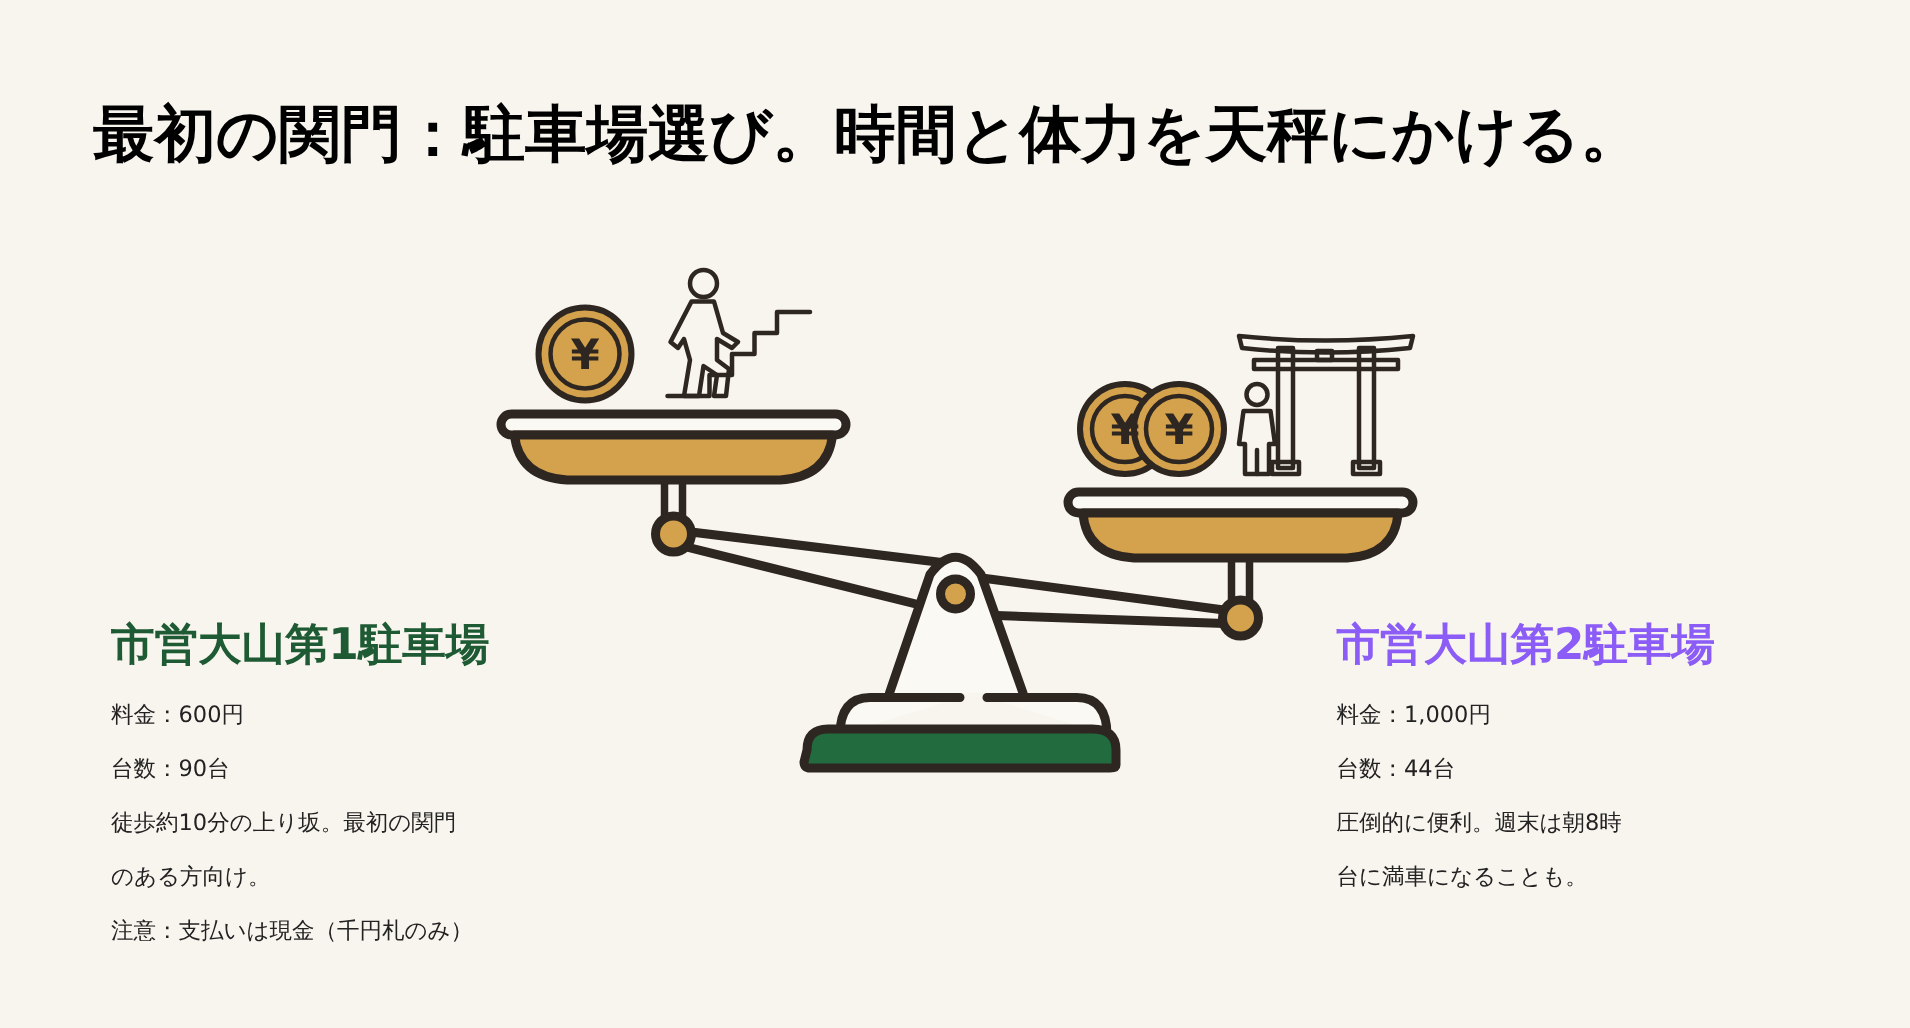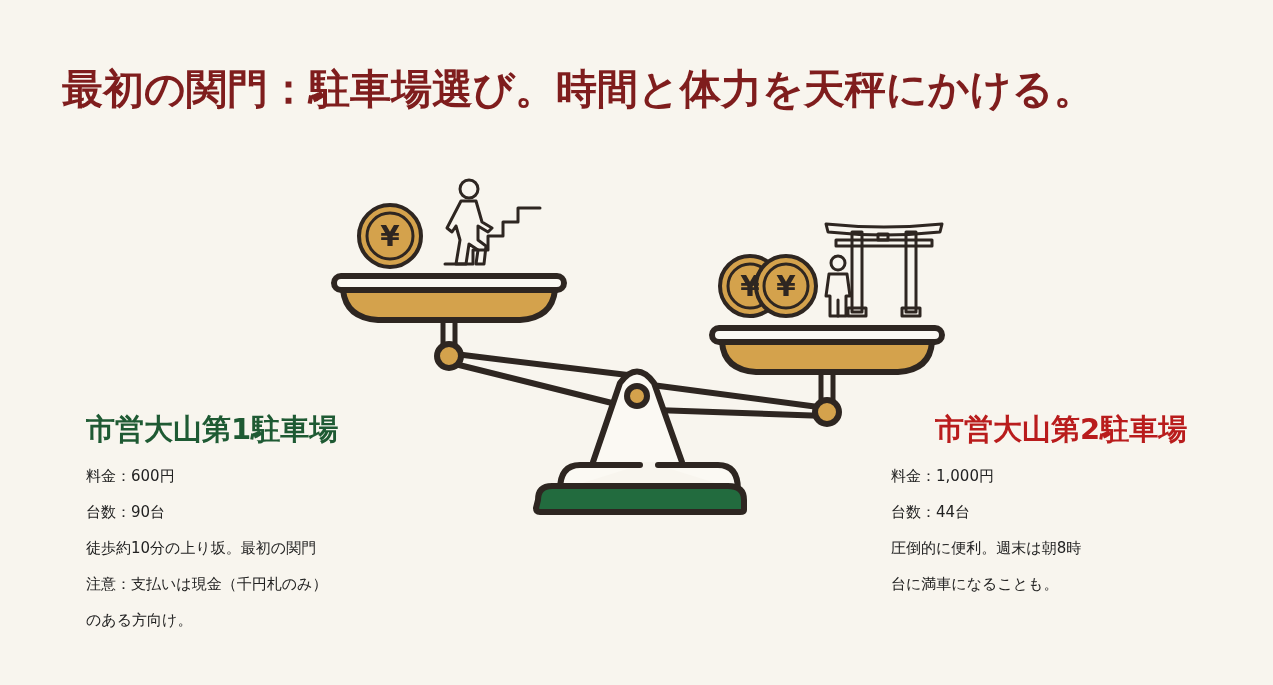--- a/index.html
+++ b/index.html
@@ -6,38 +6,38 @@
   body {
     width: 1273px; height: 685px; overflow: hidden;
     background: #f8f5ee;
     font-family: "DejaVu Sans", sans-serif;
     color: #222;
     position: relative;
   }
   .title {
     position: absolute; left: 62px; top: 62px;
     font-family: "DejaVu Serif", serif;
-    font-size: 41px; font-weight: bold; color: #7f1d1d;
+    font-size: 41px; font-weight: bold; color: #000000;
     letter-spacing: 0px; white-space: nowrap;
   }
   .scale-svg { position: absolute; left: 0; top: 0; }
   .lot {
     position: absolute;
   }
   .lot-name {
     font-size: 29px; font-weight: bold; white-space: nowrap;
     margin-bottom: 8px;
   }
   .lot-line {
     font-size: 15px; line-height: 36px; color: #222; white-space: nowrap;
   }
-  .lot1 { left: 74px; top: 410px; margin-left: 12px; }
+  .lot1 { left: 74px; top: 410px; }
   .lot2 { left: 891px; top: 410px; }
   .lot1 .lot-name { color: #1e5a33; }
-  .lot2 .lot-name { color: #b91c1c; margin-left: 44px; }
+  .lot2 .lot-name { color: #8b5cf6; }
 </style>
 </head>
 <body>
 
 <div class="title">最初の関門：駐車場選び。時間と体力を天秤にかける。</div>
 
 <svg class="scale-svg" width="1273" height="685" viewBox="0 0 1273 685">
   <g stroke="#2e2621" stroke-width="6" stroke-linecap="round" stroke-linejoin="round" fill="none">
 
     <g>
@@ -114,22 +114,22 @@
     <text x="750" y="296">¥</text>
     <text x="786" y="296">¥</text>
   </g>
 </svg>
 
 <div class="lot lot1">
   <div class="lot-name">市営大山第1駐車場</div>
   <div class="lot-line">料金：600円</div>
   <div class="lot-line">台数：90台</div>
   <div class="lot-line">徒歩約10分の上り坂。最初の関門</div>
+  <div class="lot-line">のある方向け。</div>
   <div class="lot-line">注意：支払いは現金（千円札のみ）</div>
-  <div class="lot-line">のある方向け。</div>
 </div>
 
 <div class="lot lot2">
   <div class="lot-name">市営大山第2駐車場</div>
   <div class="lot-line">料金：1,000円</div>
   <div class="lot-line">台数：44台</div>
   <div class="lot-line">圧倒的に便利。週末は朝8時</div>
   <div class="lot-line">台に満車になることも。</div>
 </div>
 

